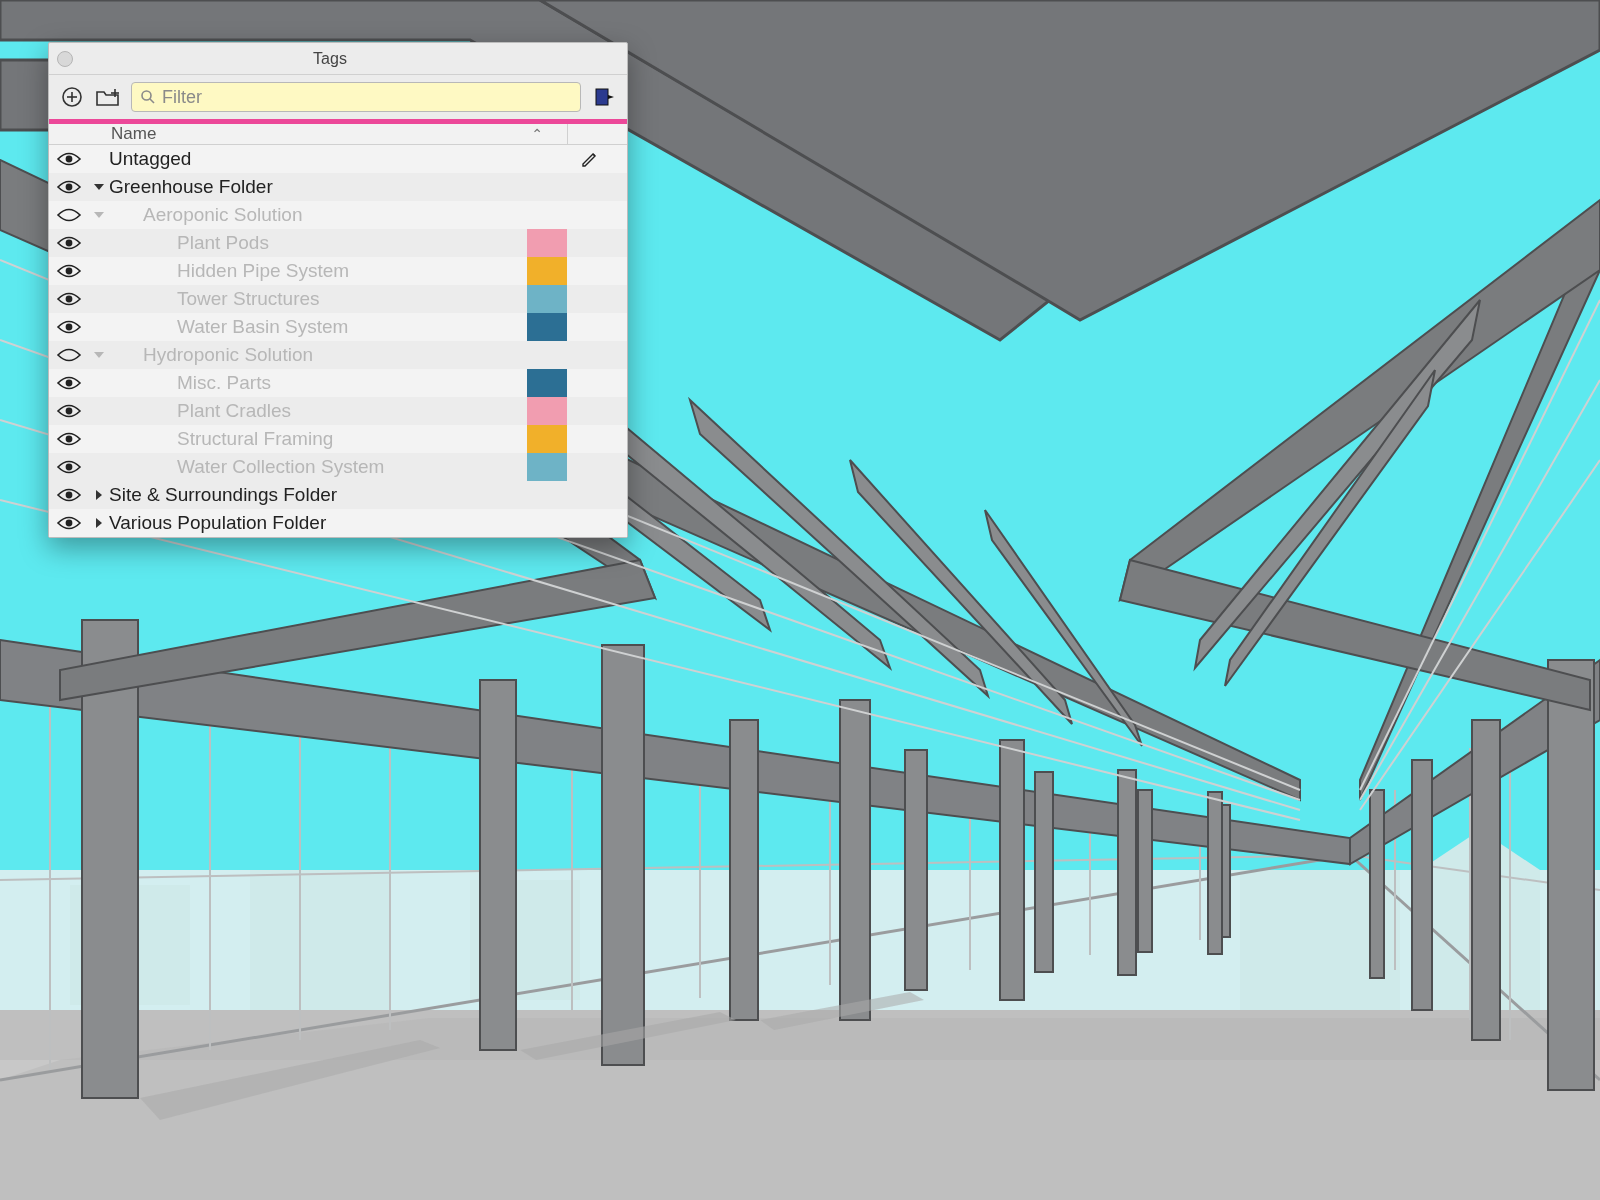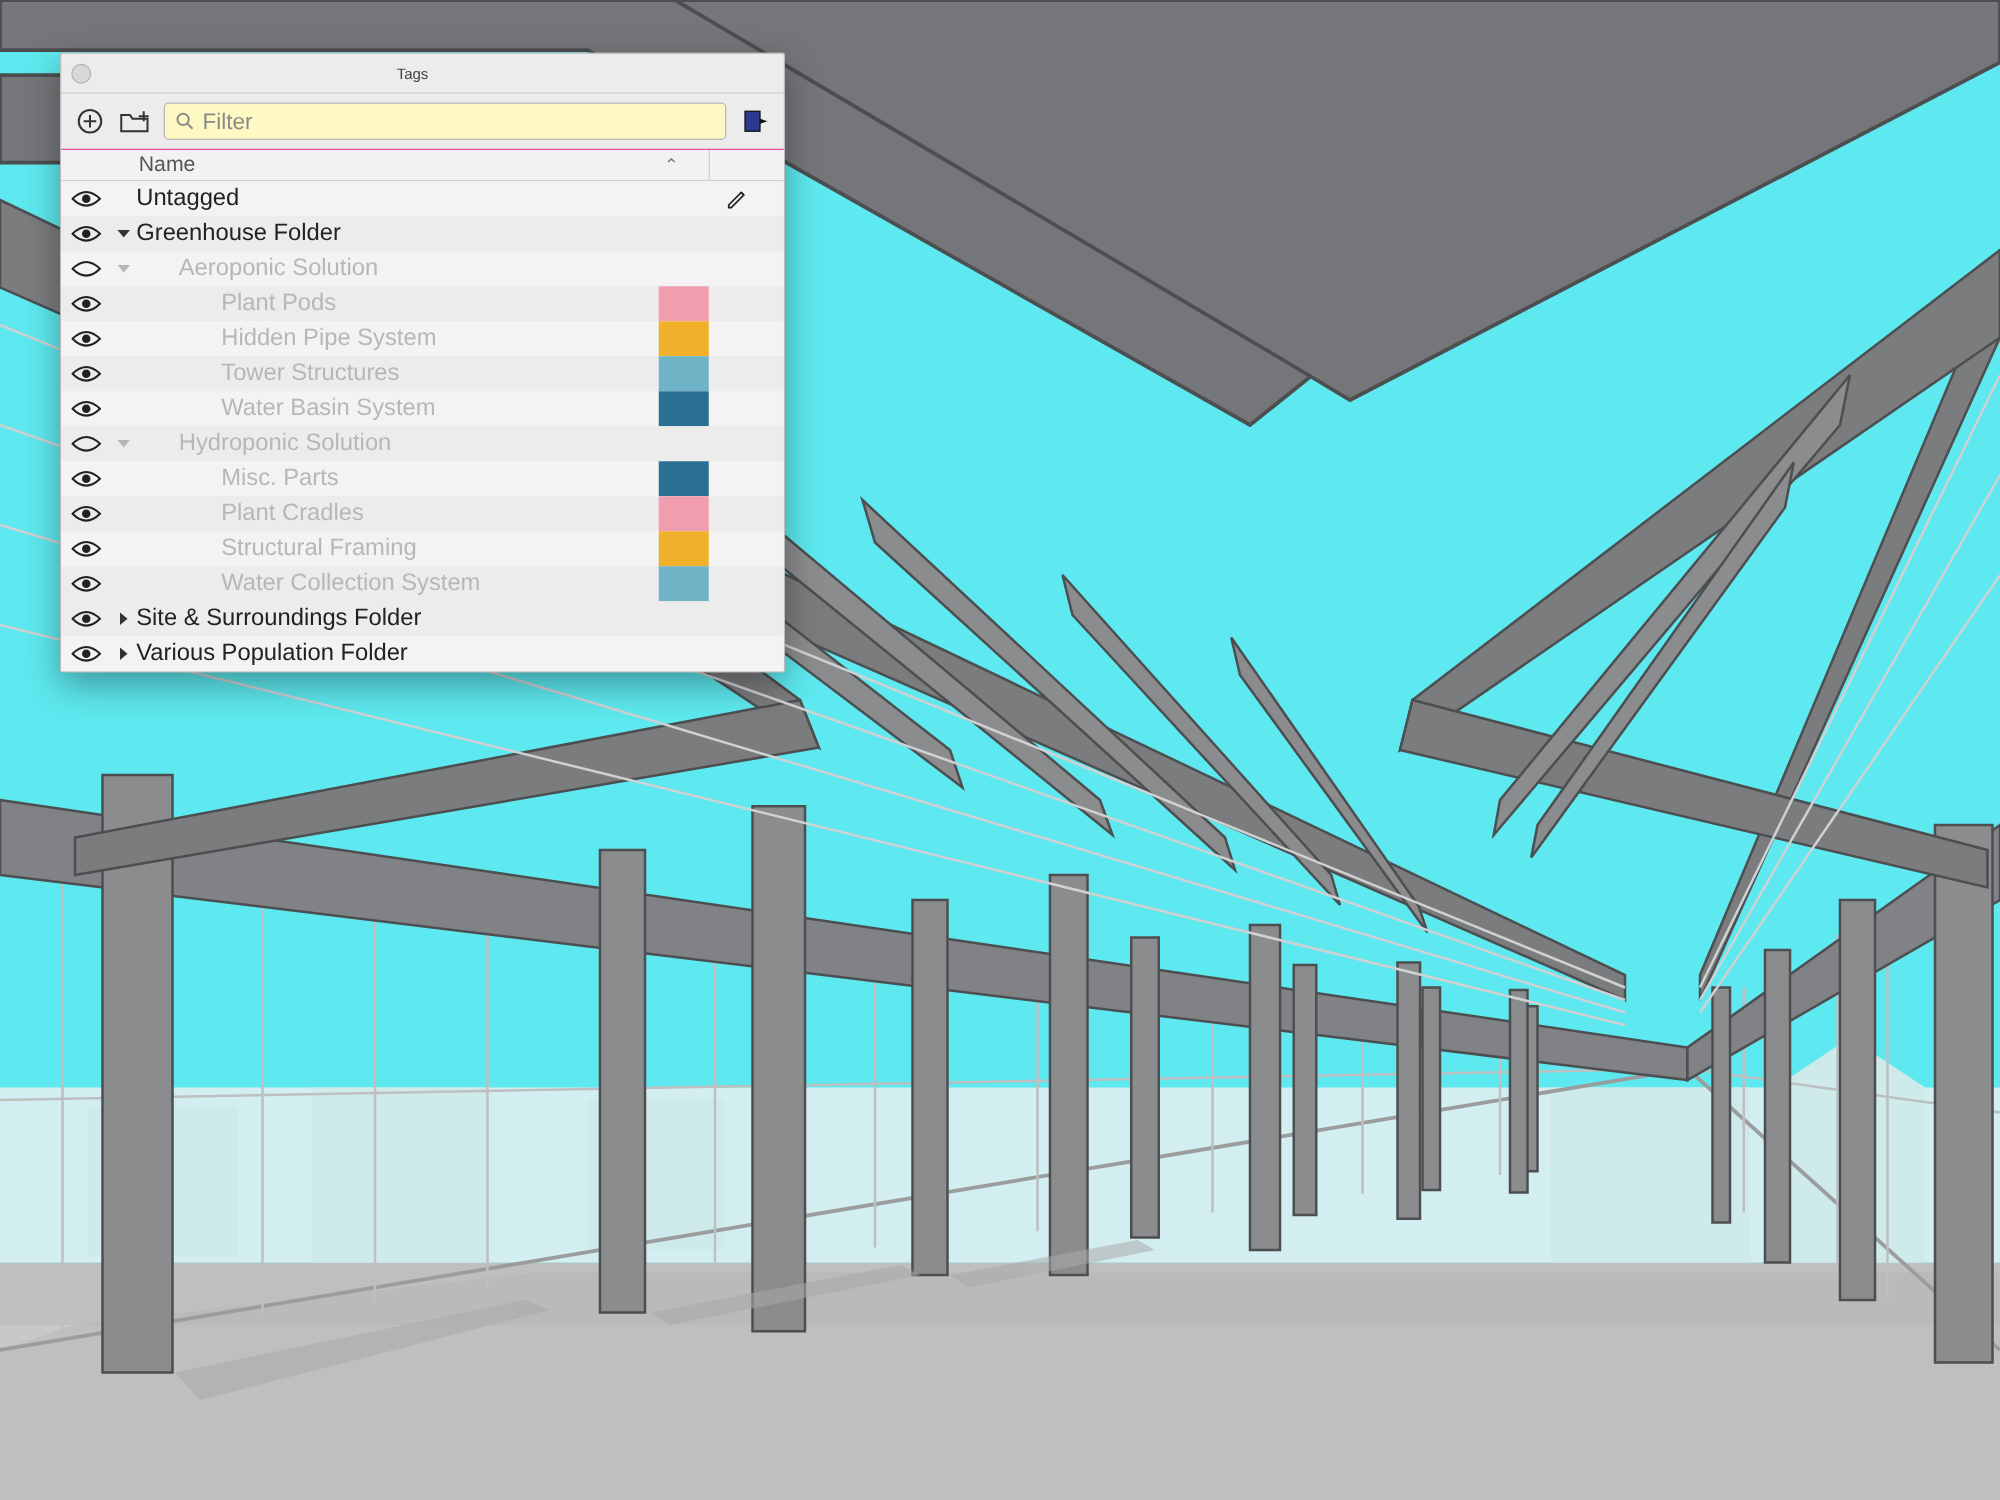--- a/index.html
+++ b/index.html
@@ -31,21 +31,21 @@
     padding: 0 8px;
     position:relative;
     border-bottom: 1px solid #d0d0d0;
   }
   .traffic-dot {
     width:16px; height:16px; border-radius:50%;
     background: #d8d8d8; border:1px solid #b5b5b5;
   }
   .titlebar .title {
     position:absolute; left:0; right:16px; text-align:center;
-    font-size:12px; color:#444;
+    font-size:16px; color:#444;
   }
   .toolbar {
     height: 44px;
     display:flex; align-items:center;
     padding: 4px 10px; gap: 10px;
   }
   .tb-icon {
     width: 26px; height: 26px;
     display:flex; align-items:center; justify-content:center;
   }
@@ -55,21 +55,21 @@
     border-radius: 4px;
     display:flex; align-items:center;
     padding: 0 8px;
     color:#8a8a8a;
   }
   .search .ph { margin-left:6px; font-size:18px; }
 
   .header-row {
     height: 26px;
     background: #f2f2f2;
-    border-top: 1px solid #ec4899;
+    border-top: 5px solid #ec4899;
     border-bottom: 1px solid #d0d0d0;
     display:flex; align-items:center;
     font-size:17px; color:#555;
     position:relative;
   }
   .header-row .left-gutter { width: 62px; }
   .header-row .sort-caret { position:absolute; right: 84px; color:#777; font-size:14px; }
   .header-row .right-col { position:absolute; right:0; width:60px; height:100%; border-left:1px solid #d0d0d0; }
 
   .rows { }

